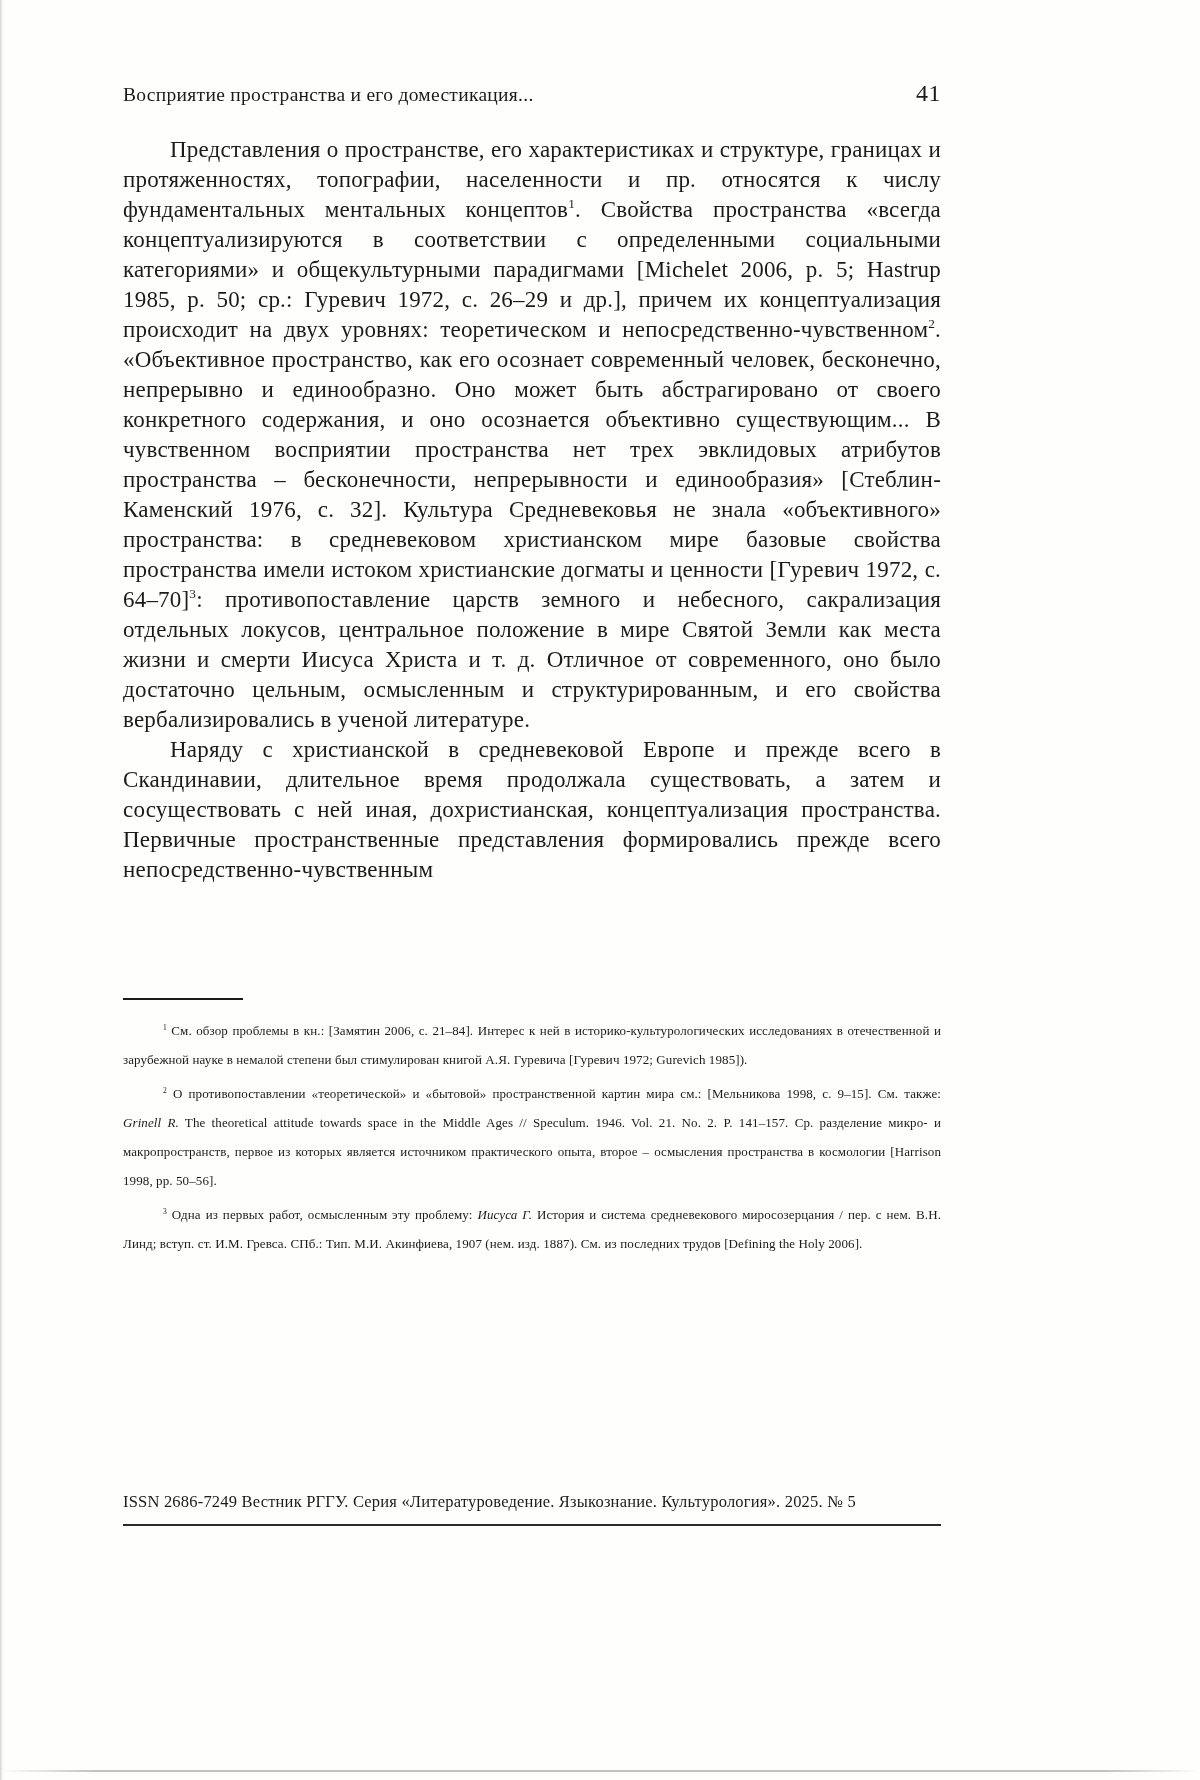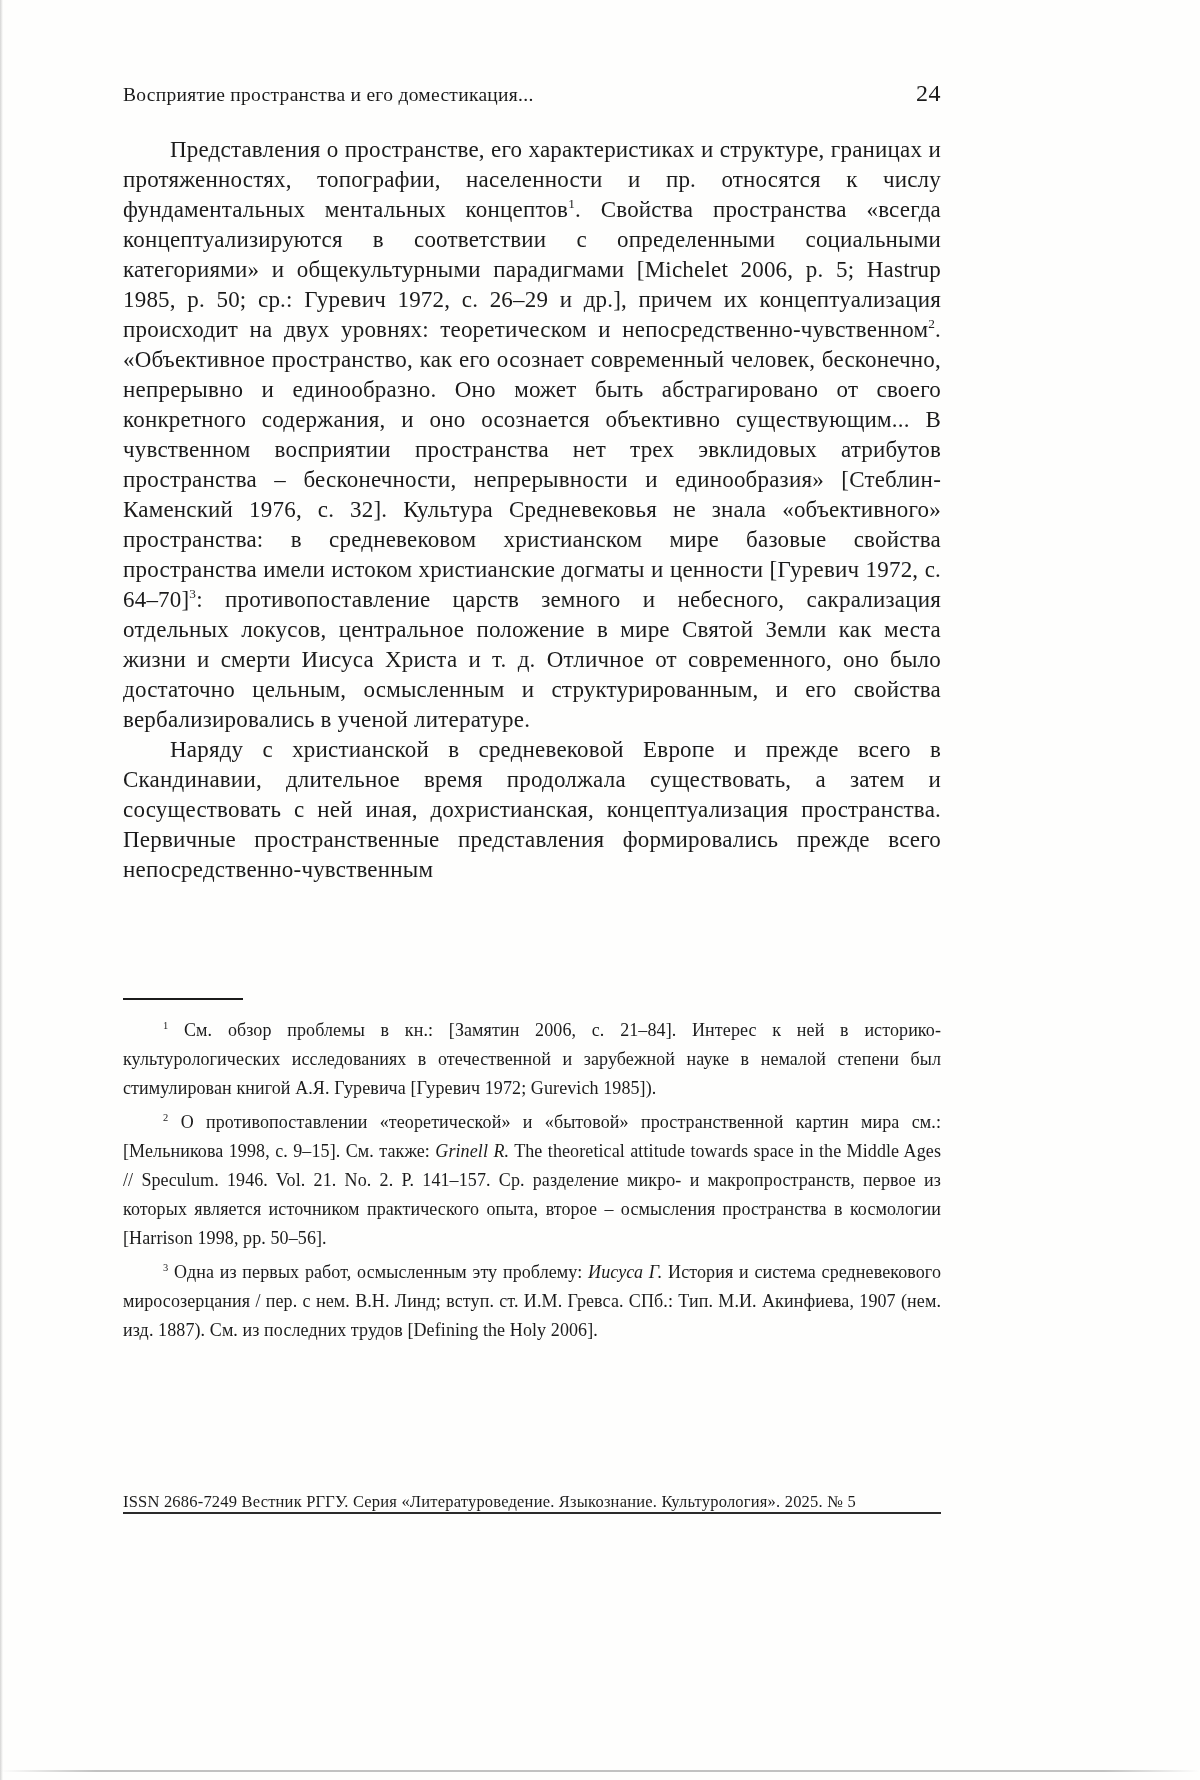--- a/index.html
+++ b/index.html
@@ -58,35 +58,36 @@
     left: 123px;
     top: 998px;
     width: 120px;
     border-top: 2px solid #1b1b1b;
   }
   .footnotes {
     position: absolute;
     left: 123px;
     top: 1016px;
     width: 818px;
-    font-size: 18px;
+    font-size: 13px;
     line-height: 29px;
     text-align: justify;
     letter-spacing: 0.1px;
     hyphens: auto;
   }
   .footnote { margin: 0; text-indent: 40px; }
   .footnote + .footnote { margin-top: 5px; }
   .page-footer {
     position: absolute;
     left: 123px;
     top: 1492px;
     width: 818px;
     font-size: 16.5px;
     letter-spacing: 0.2px;
+    padding-bottom: 12px;
     border-bottom: 2px solid #2a2a2a;
     white-space: nowrap;
   }
   .scan-edge-bottom {
     position: absolute;
     left: 0;
     right: 0;
     bottom: 8px;
     height: 2px;
     background: linear-gradient(to right,
@@ -104,21 +105,21 @@
     background: linear-gradient(to right, rgba(90,90,90,0.25), rgba(90,90,90,0));
   }
 </style>
 </head>
 <body>
 
 <div class="page">
 
   <header class="running-head">
     <span class="running-title">Восприятие пространства и его доместикация...</span>
-    <span class="page-number">24</span>
+    <span class="page-number">41</span>
   </header>
 
   <main class="body-text">
     <p class="para"><span>Представления о пространстве, его характеристиках и структуре, границах и протяженностях, топографии, населенности и пр. относятся к числу фундаментальных ментальных концептов</span><sup>1</sup><span>. Свойства пространства «всегда концептуализируются в соответствии с определенными социальными категориями» и общекультурными парадигмами [Michelet 2006, p. 5; Hastrup 1985, p. 50; ср.: Гуревич 1972, с. 26–29 и др.], причем их концептуализация происходит на двух уровнях: теоретическом и непосредственно-чувственном</span><sup>2</sup><span>. «Объективное пространство, как его осознает современный человек, бесконечно, непрерывно и единообразно. Оно может быть абстрагировано от своего конкретного содержания, и оно осознается объективно существующим... В чувственном восприятии пространства нет трех эвклидовых атрибутов пространства – бесконечности, непрерывности и единообразия» [Стеблин-Каменский 1976, с. 32]. Культура Средневековья не знала «объективного» пространства: в средневековом христианском мире базовые свойства пространства имели истоком христианские догматы и ценности [Гуревич 1972, с. 64–70]</span><sup>3</sup><span>: противопоставление царств земного и небесного, сакрализация отдельных локусов, центральное положение в мире Святой Земли как места жизни и смерти Иисуса Христа и т. д. Отличное от современного, оно было достаточно цельным, осмысленным и структурированным, и его свойства вербализировались в ученой литературе.</span></p>
     <p class="para"><span>Наряду с христианской в средневековой Европе и прежде всего в Скандинавии, длительное время продолжала существовать, а затем и сосуществовать с ней иная, дохристианская, концептуализация пространства. Первичные пространственные представления формировались прежде всего непосредственно-чувственным</span></p>
   </main>
 
   <div class="footnote-sep"></div>
 
   <section class="footnotes">

